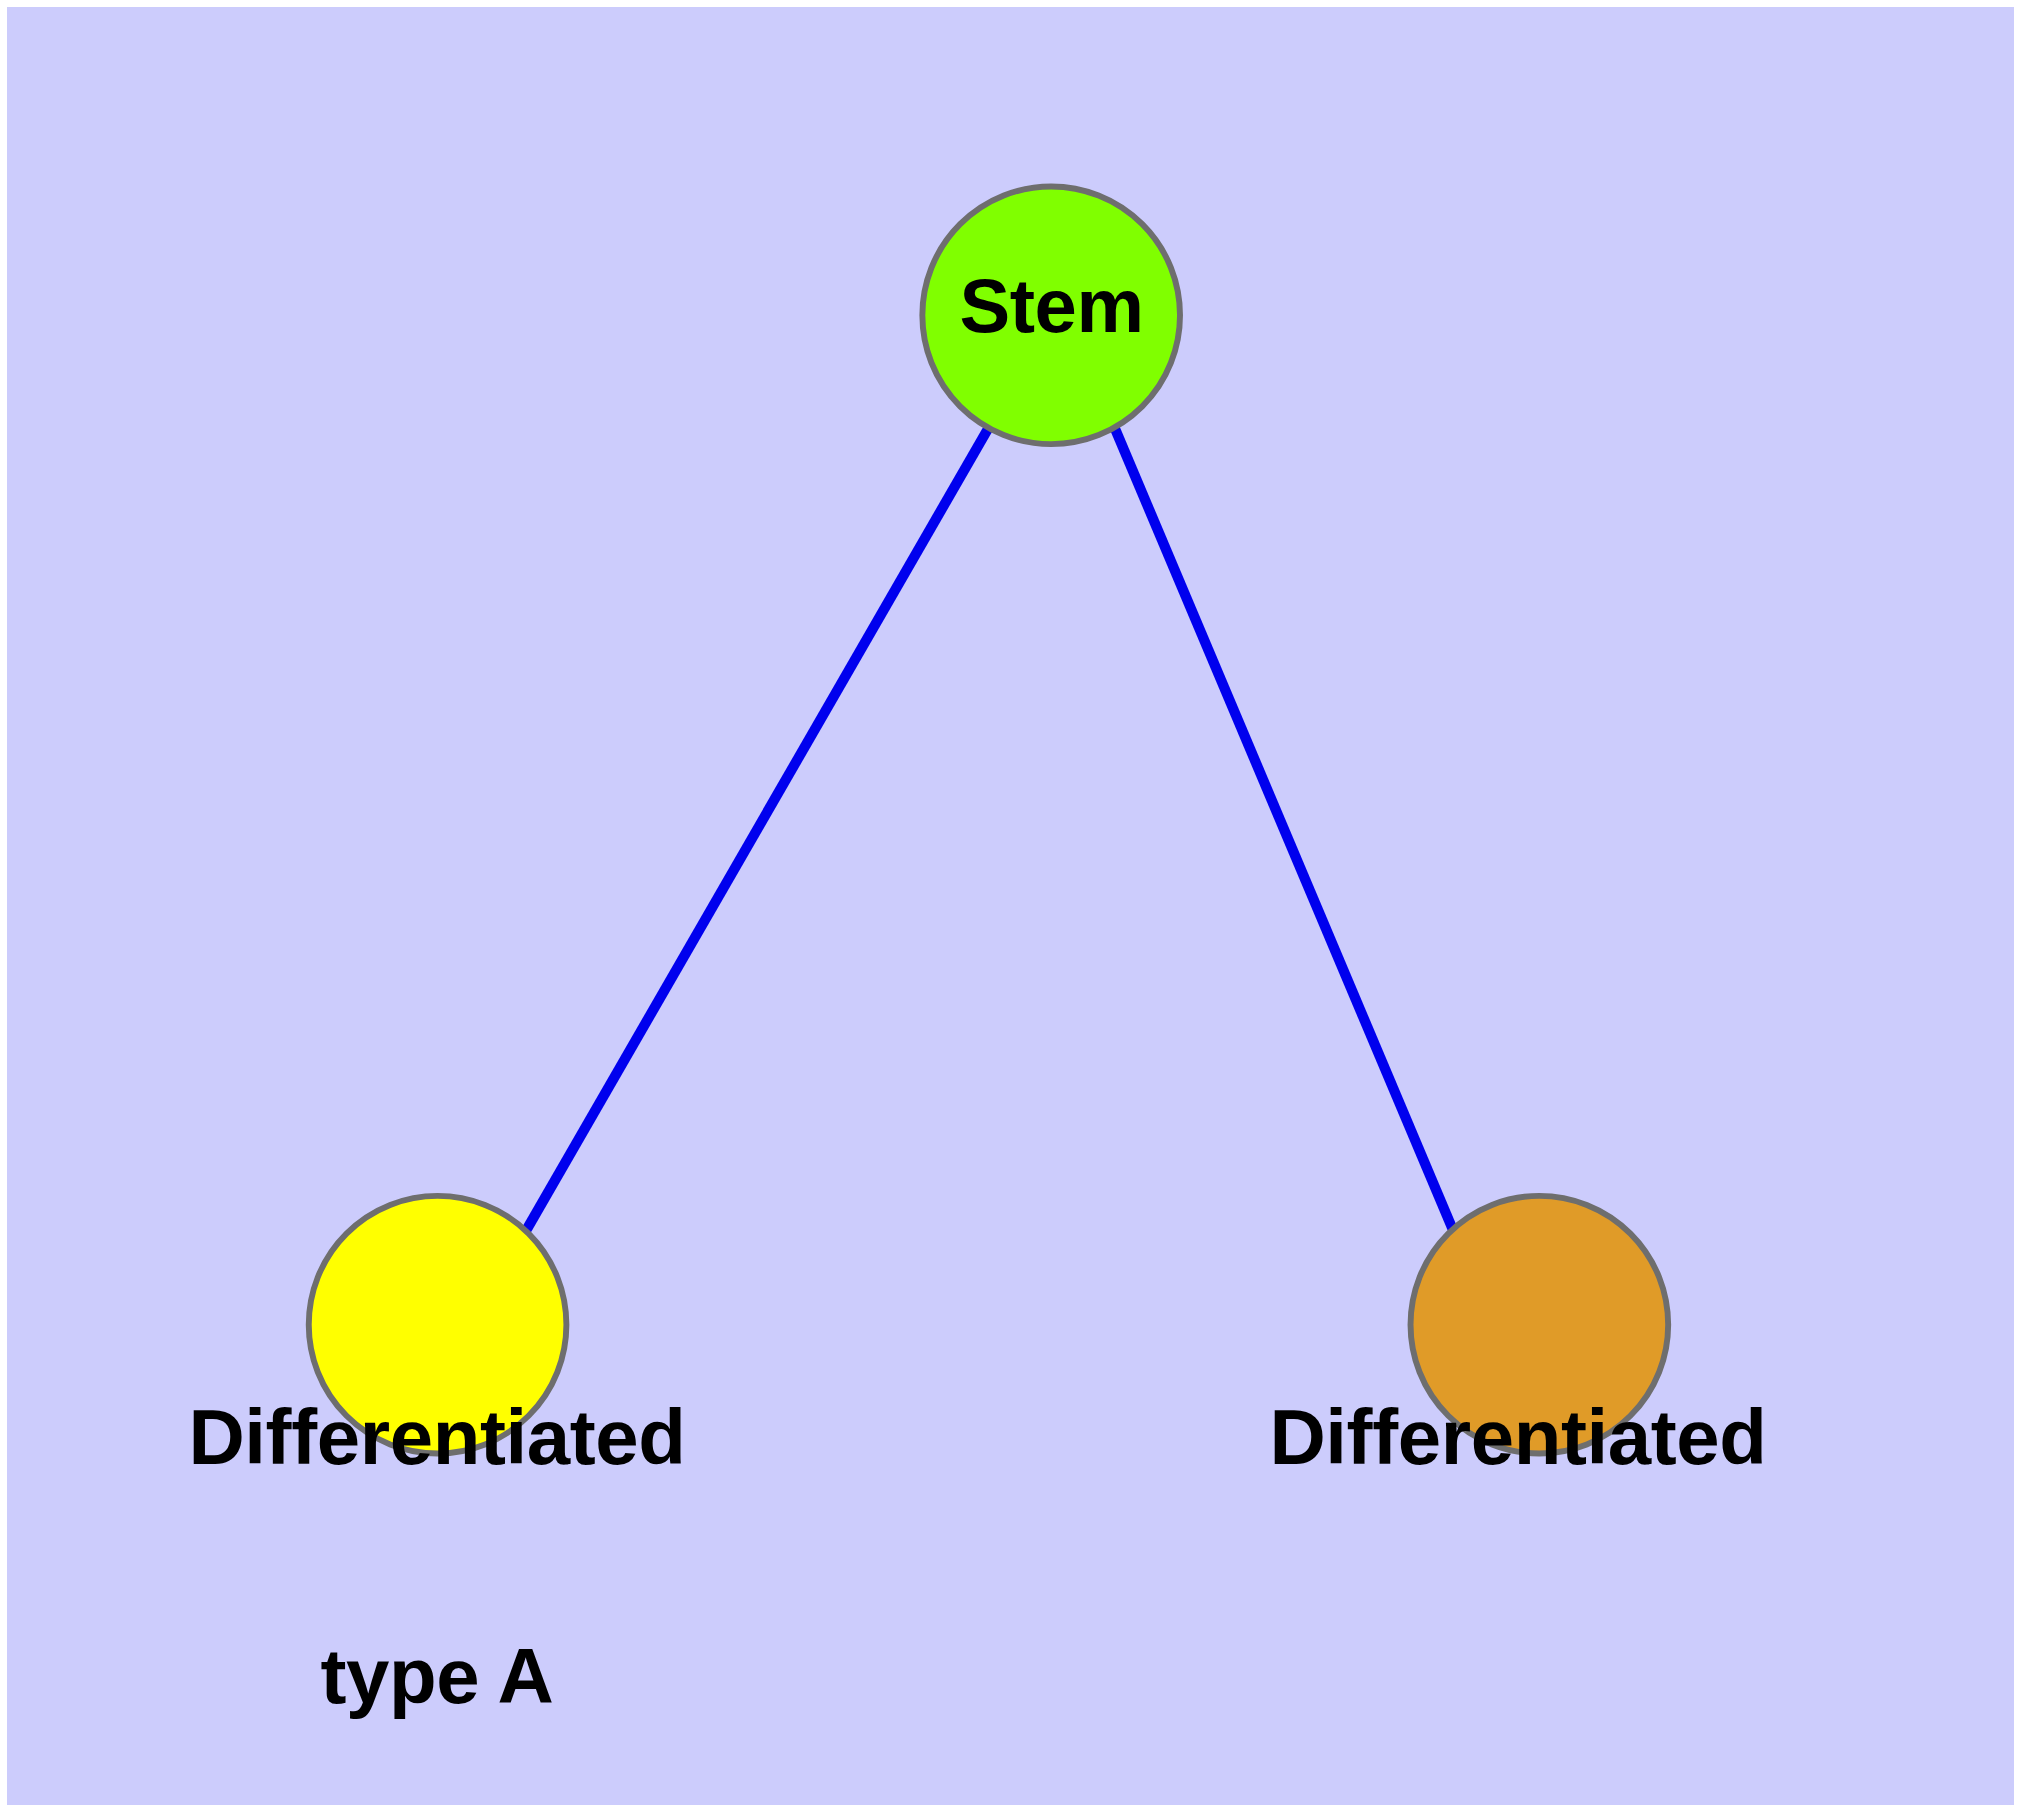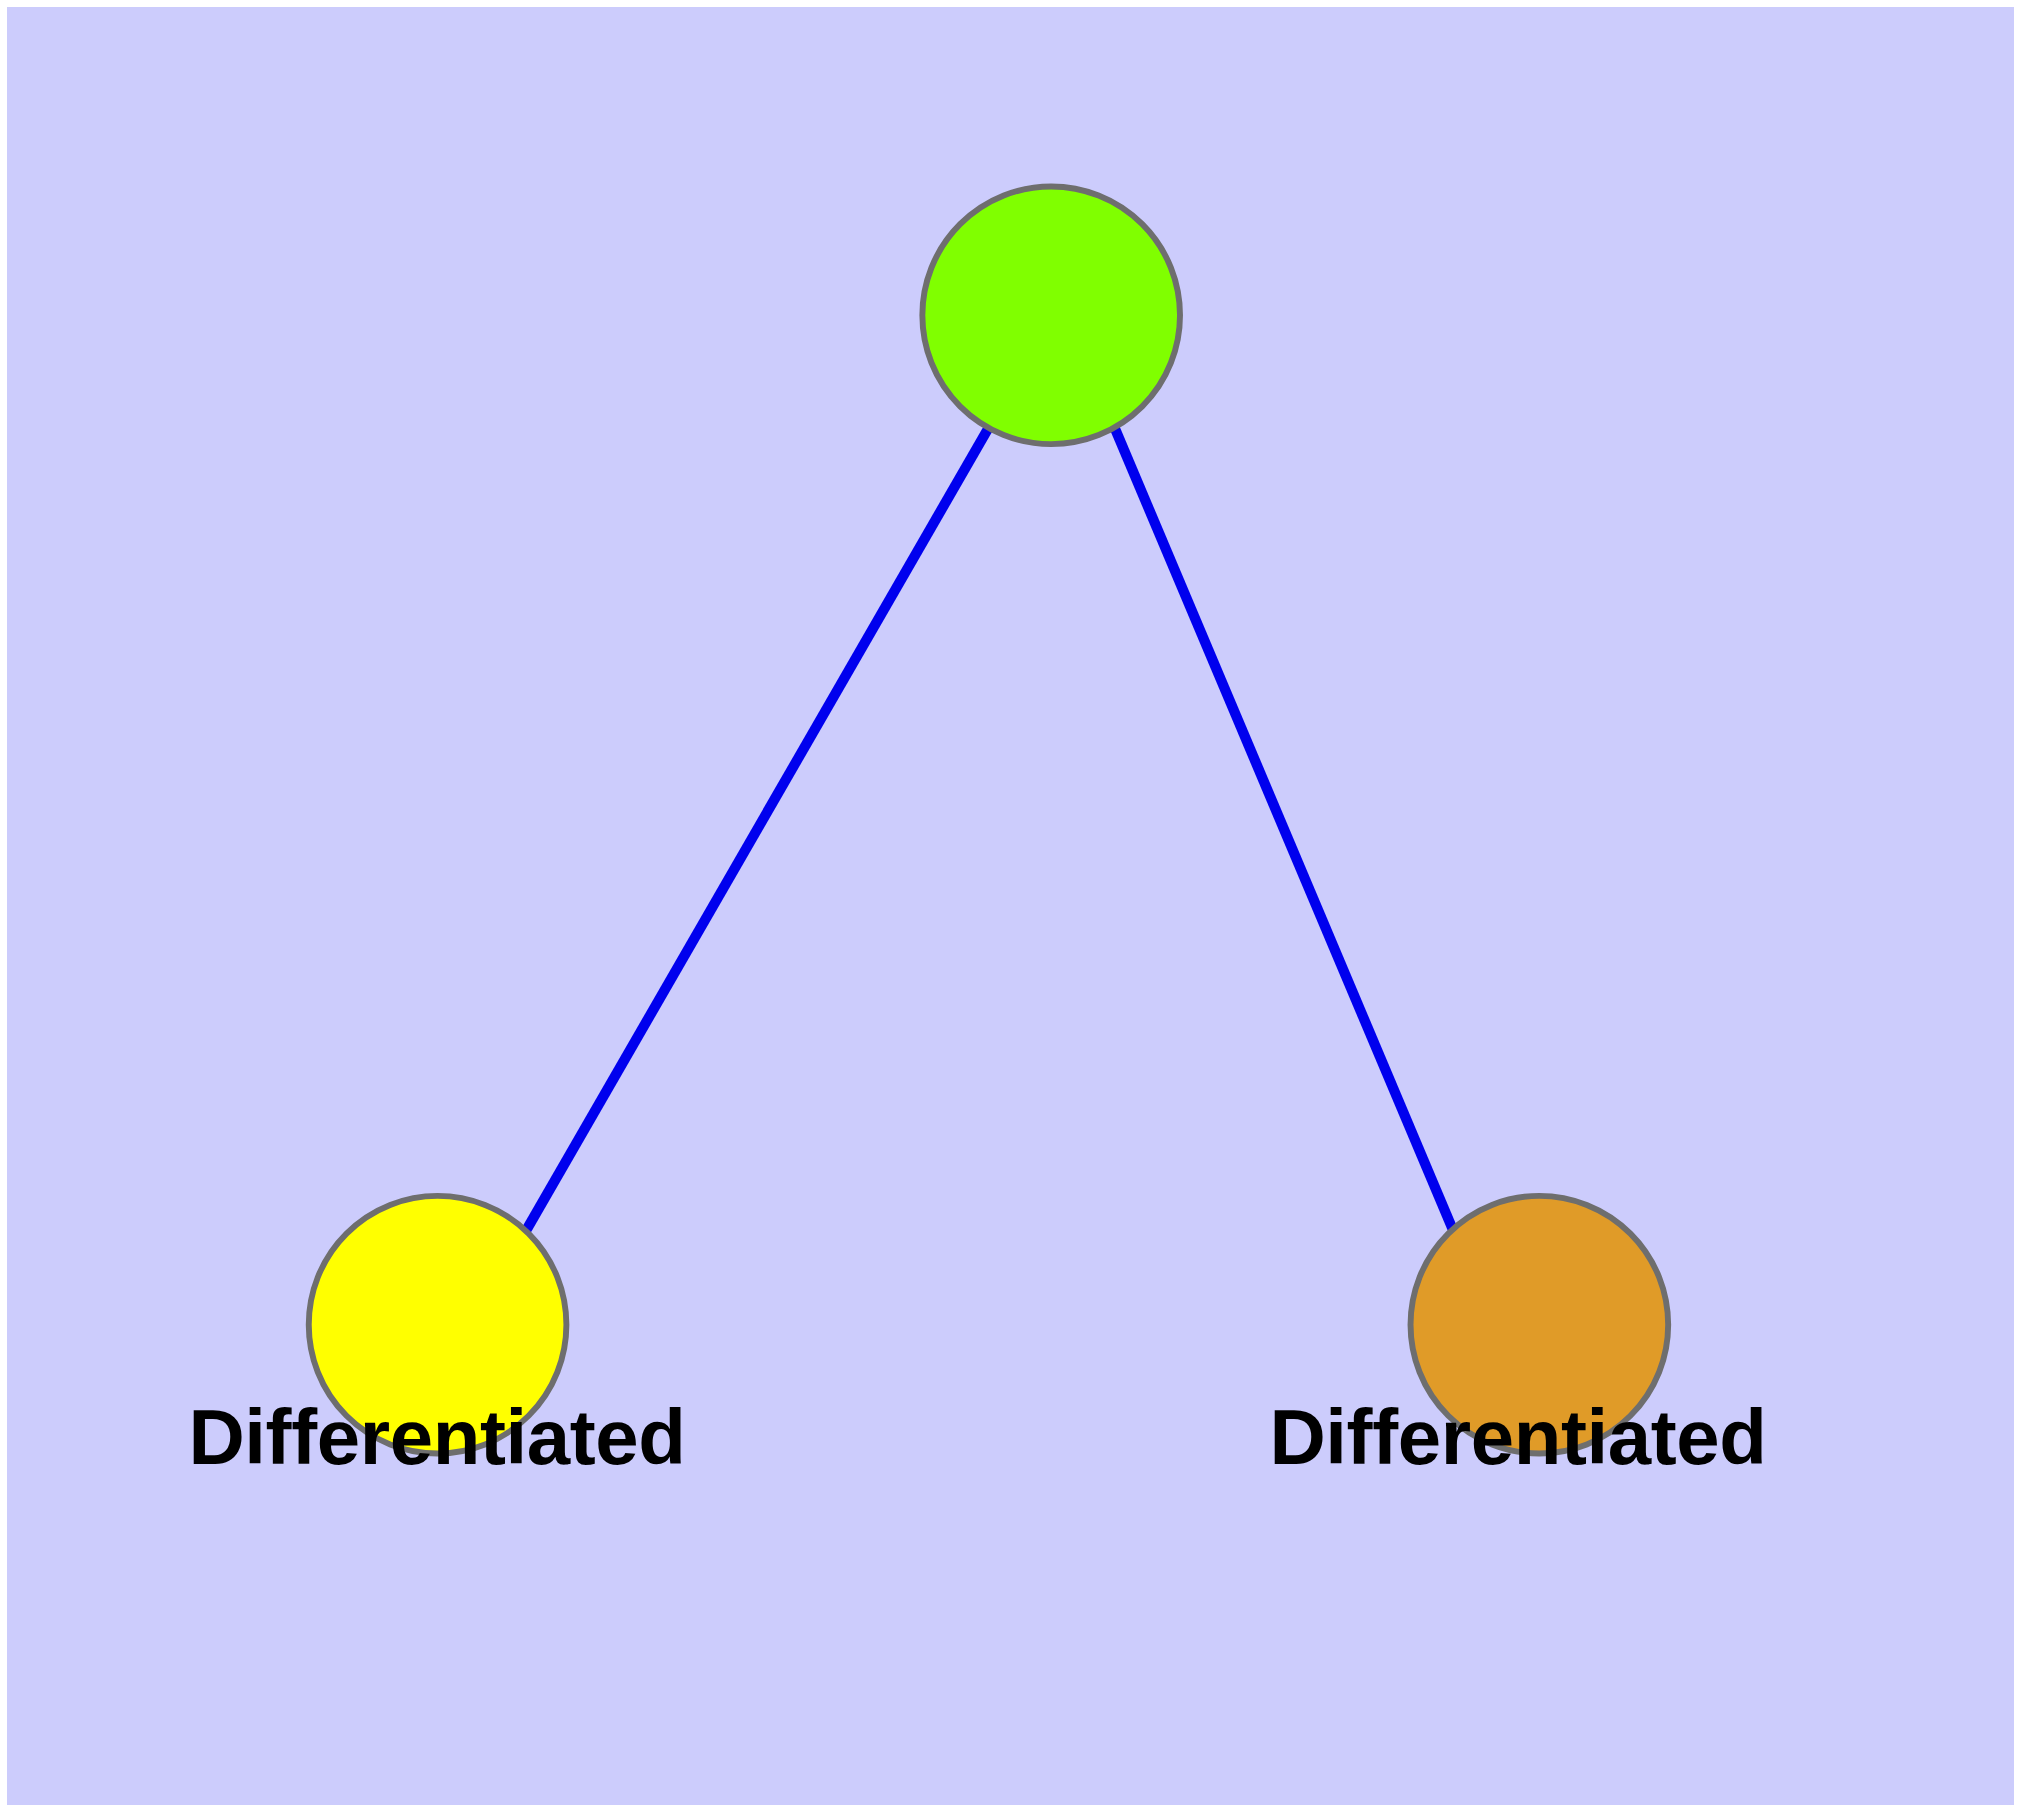--- a/index.html
+++ b/index.html
@@ -81,23 +81,25 @@
 
     <line class="edge-line" x1="1315" y1="505" x2="1722" y2="1470"></line>
 
     <circle class="node-circle" cx="1240" cy="372" r="152" fill="#80ff00"></circle>
 
     <circle class="node-circle" cx="516" cy="1563" r="152" fill="#ffff00"></circle>
 
     <circle class="node-circle" cx="1816" cy="1563" r="152" fill="#e09b28"></circle>
   </svg>
 
+  <div class="node-label" id="label-stem">Stem</div>
 
   <div class="node-label" id="label-type-a">
     <div>Differentiated</div>
+    <div>type A</div>
   </div>
 
   <div class="node-label" id="label-type-b">
     <div>Differentiated</div>
   </div>
 
 </div>
 
 
 </body></html>

